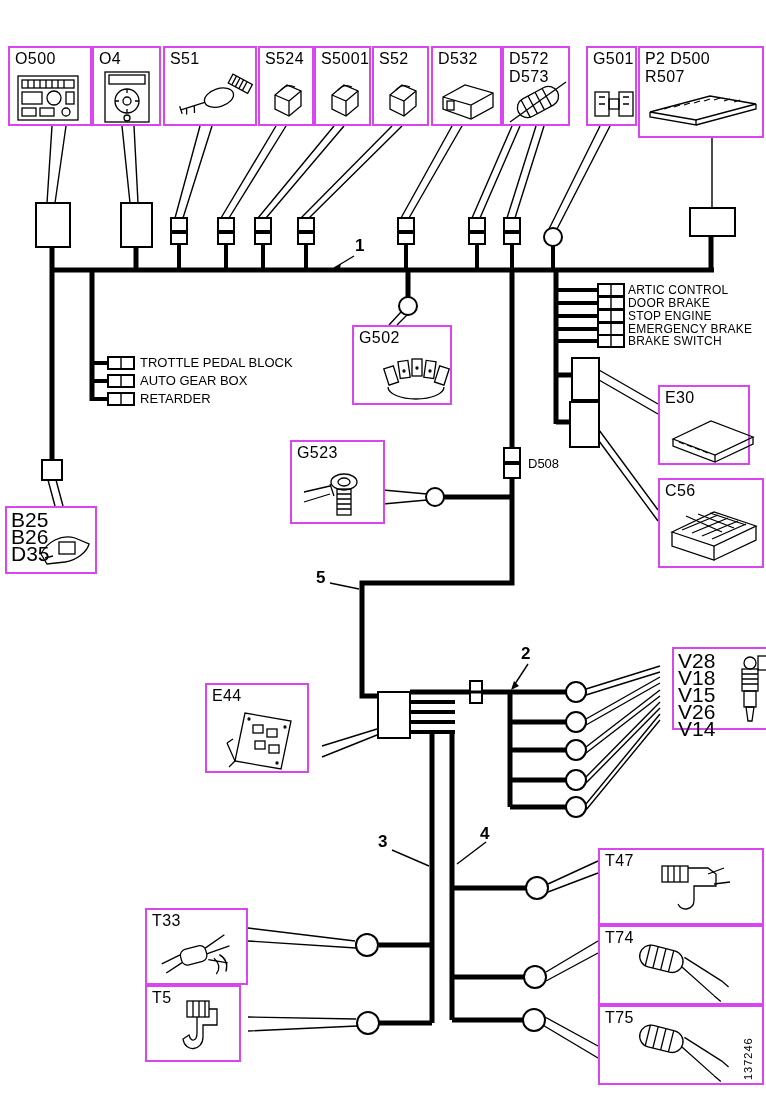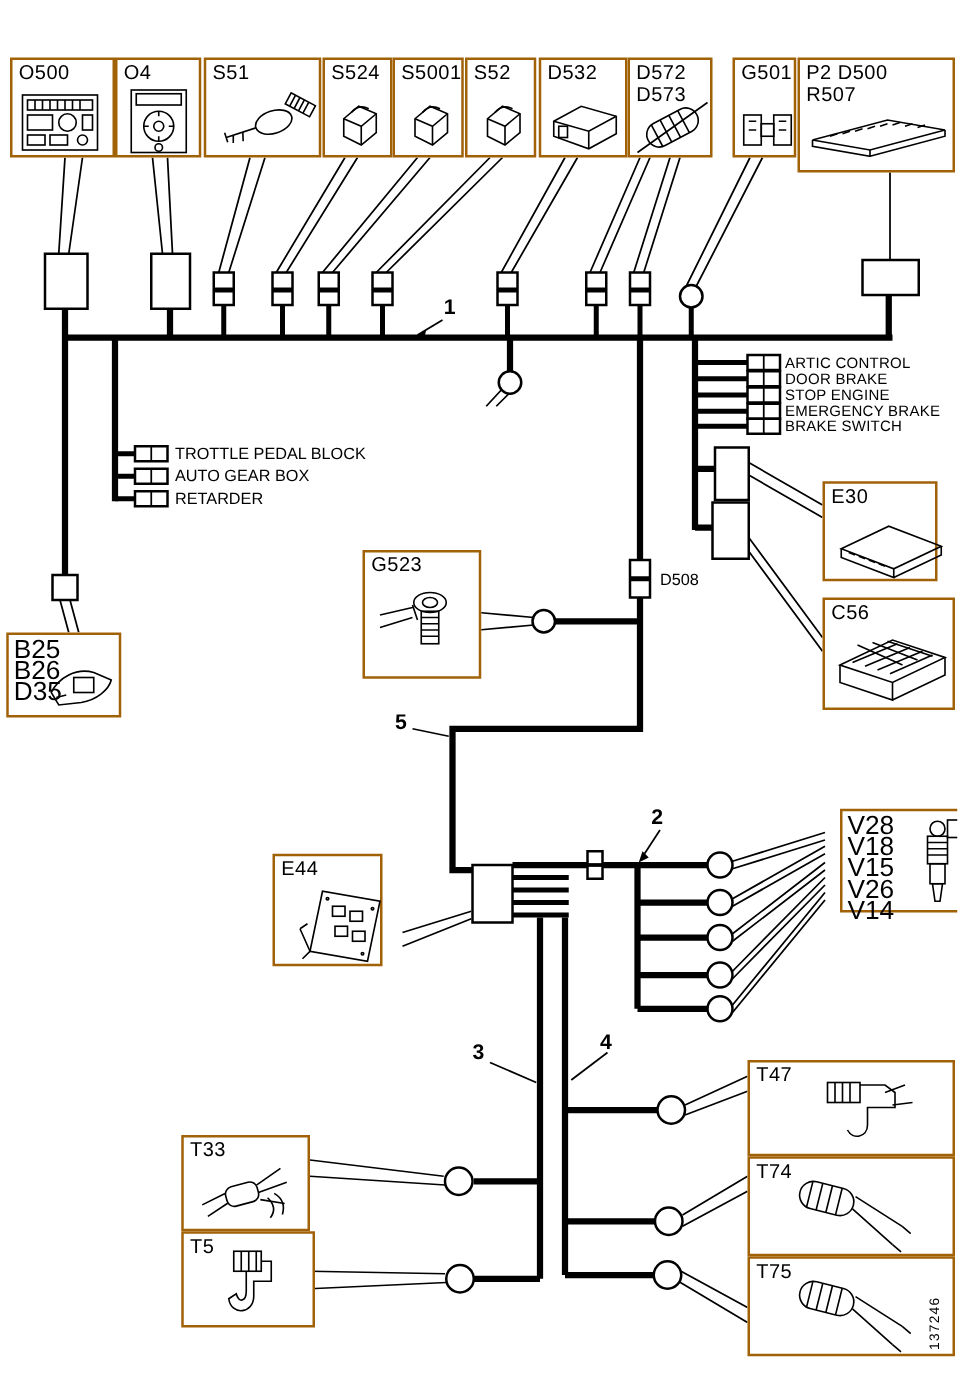--- a/index.html
+++ b/index.html
@@ -1,19 +1,19 @@
 <!DOCTYPE html>
 <html><head>
 <meta charset="utf-8">
 <style>
   html,body{margin:0;padding:0;background:#fff}
   .stage{position:relative;width:766px;height:1100px;background:#fff;
          font-family:"Liberation Sans",sans-serif;color:#000;overflow:hidden}
   .layer{position:absolute;left:0;top:0}
-  .box{position:absolute;border:2px solid #a16207;background:#fff;box-sizing:border-box}
+  .box{position:absolute;border:2px solid #d946ef;background:#fff;box-sizing:border-box}
   .box .lbl{position:absolute;top:2px;left:5px;font-size:16px;letter-spacing:.4px;white-space:nowrap}
   .box .lbl2{position:absolute;top:20px;left:5px;font-size:16px;letter-spacing:.4px;white-space:nowrap}
   .box .stack{position:absolute;top:3px;left:4px;display:flex;flex-direction:column}
   .box .stack span{font-size:21px;line-height:17px}
   .vstack span{font-size:14px;line-height:15.5px}
   .glyph{position:absolute}
   .txt{position:absolute;font-size:13px;white-space:nowrap}
   .txt-sm{position:absolute;font-size:12px;white-space:nowrap;letter-spacing:.2px}
   .num{position:absolute;font-size:17px;font-weight:bold}
   .cname{position:absolute;font-size:13px;white-space:nowrap}
@@ -284,22 +284,38 @@
     <span class="lbl2">R507</span>
     <svg class="glyph" style="left:4px;top:42px" width="118" height="36" viewBox="0 0 118 36">
         <g class="ic">
       <path d="M6,22 L66,6 L112,14 L52,30 Z"></path>
           <path d="M6,22 V27 L52,35 V30 M112,14 V19 L52,35"></path>
       <path d="M20,19 l6,-2 M30,17 l6,-2 M40,15 l6,-2 M50,13 l6,-2 M60,11 l6,-2 M70,10 l6,-2 M80,11 l6,-2 M90,12 l6,-2"></path>
     </g>
       </svg>
   </div>
 
-
-  <div class="box" style="left:290px;top:440px;width:95px;height:103px">
+  <div class="box" style="left:352px;top:325px;width:100px;height:80px">
+    <span class="lbl">G502</span>
+    <svg class="glyph" style="left:28px;top:28px" width="68" height="50" viewBox="0 0 68 50">
+        <g class="ic">
+      <path d="M6,32 a28,12 0 0 0 56,0"></path>
+      <rect x="4" y="12" width="10" height="17" transform="rotate(-18 9 20)"></rect>
+      <rect x="17" y="6" width="10" height="17" transform="rotate(-8 22 14)"></rect>
+      <rect x="30" y="4" width="10" height="17"></rect>
+      <rect x="43" y="6" width="10" height="17" transform="rotate(8 48 14)"></rect>
+      <rect x="55" y="12" width="10" height="17" transform="rotate(18 60 20)"></rect>
+      <circle cx="22" cy="16" r="1"></circle>
+          <circle cx="35" cy="13" r="1"></circle>
+          <circle cx="48" cy="16" r="1"></circle>
+    </g>
+      </svg>
+  </div>
+
+  <div class="box" style="left:290px;top:440px;width:95px;height:84px">
     <span class="lbl">G523</span>
     <svg class="glyph" style="left:8px;top:20px" width="80" height="58" viewBox="0 0 80 58">
         <g class="ic">
       <path d="M4,30 L30,24 M4,40 L30,32 M30,22 l4,12"></path>
       <ellipse cx="44" cy="20" rx="13" ry="8"></ellipse>
           <ellipse cx="44" cy="20" rx="6" ry="4"></ellipse>
       <rect x="37" y="27" width="14" height="26"></rect>
           <path d="M37,32 h14 M37,37 h14 M37,42 h14 M37,47 h14"></path>
     </g>
       </svg>
@@ -336,21 +352,21 @@
     </div>
     <svg class="glyph" style="left:30px;top:18px" width="58" height="46" viewBox="0 0 58 46">
         <g class="ic">
       <path d="M4,28 C10,16 24,8 38,12 L52,18 C50,26 40,34 28,36 L10,38 Z"></path>
       <rect x="22" y="16" width="16" height="12"></rect>
           <path d="M8,32 l8,-2"></path>
     </g>
       </svg>
   </div>
 
-  <div class="box" style="left:218px;top:683px;width:88px;height:90px">
+  <div class="box" style="left:205px;top:683px;width:104px;height:90px">
     <span class="lbl">E44</span>
     <svg class="glyph" style="left:8px;top:14px" width="90" height="74" viewBox="0 0 90 74">
         <g class="ic">
       <path d="M20,62 L30,14 L76,22 L66,70 Z"></path>
       <rect x="38" y="26" width="10" height="8"></rect>
           <rect x="52" y="30" width="10" height="8"></rect>
       <rect x="40" y="42" width="10" height="8"></rect>
           <rect x="54" y="46" width="10" height="8"></rect>
       <path d="M12,44 L20,62 L14,68 M12,44 L18,40"></path>
       <circle cx="34" cy="20" r="1"></circle>
@@ -387,21 +403,21 @@
       <g transform="rotate(-15 46 32)">
         <rect x="28" y="22" width="26" height="16" rx="6"></rect>
         <path d="M28,26 L8,30 M28,34 L10,40"></path>
         <path d="M54,26 L76,18 M54,32 L78,30 M54,38 L72,46"></path>
         <path d="M60,38 q6,10 -2,16 M66,36 q8,8 2,18"></path>
       </g>
     </g>
       </svg>
   </div>
 
-  <div class="box" style="left:145px;top:985px;width:107px;height:77px">
+  <div class="box" style="left:145px;top:985px;width:96px;height:77px">
     <span class="lbl">T5</span>
     <svg class="glyph" style="left:22px;top:10px" width="66" height="64" viewBox="0 0 66 64">
         <g class="ic">
       <rect x="18" y="4" width="22" height="16"></rect>
           <path d="M24,4 v16 M30,4 v16 M36,4 v16"></path>
       <path d="M40,12 h8 v16 h-14 v12 c0,14 -18,16 -20,2 l6,-4 c2,8 8,6 8,-2 v-16"></path>
     </g>
       </svg>
   </div>
 

